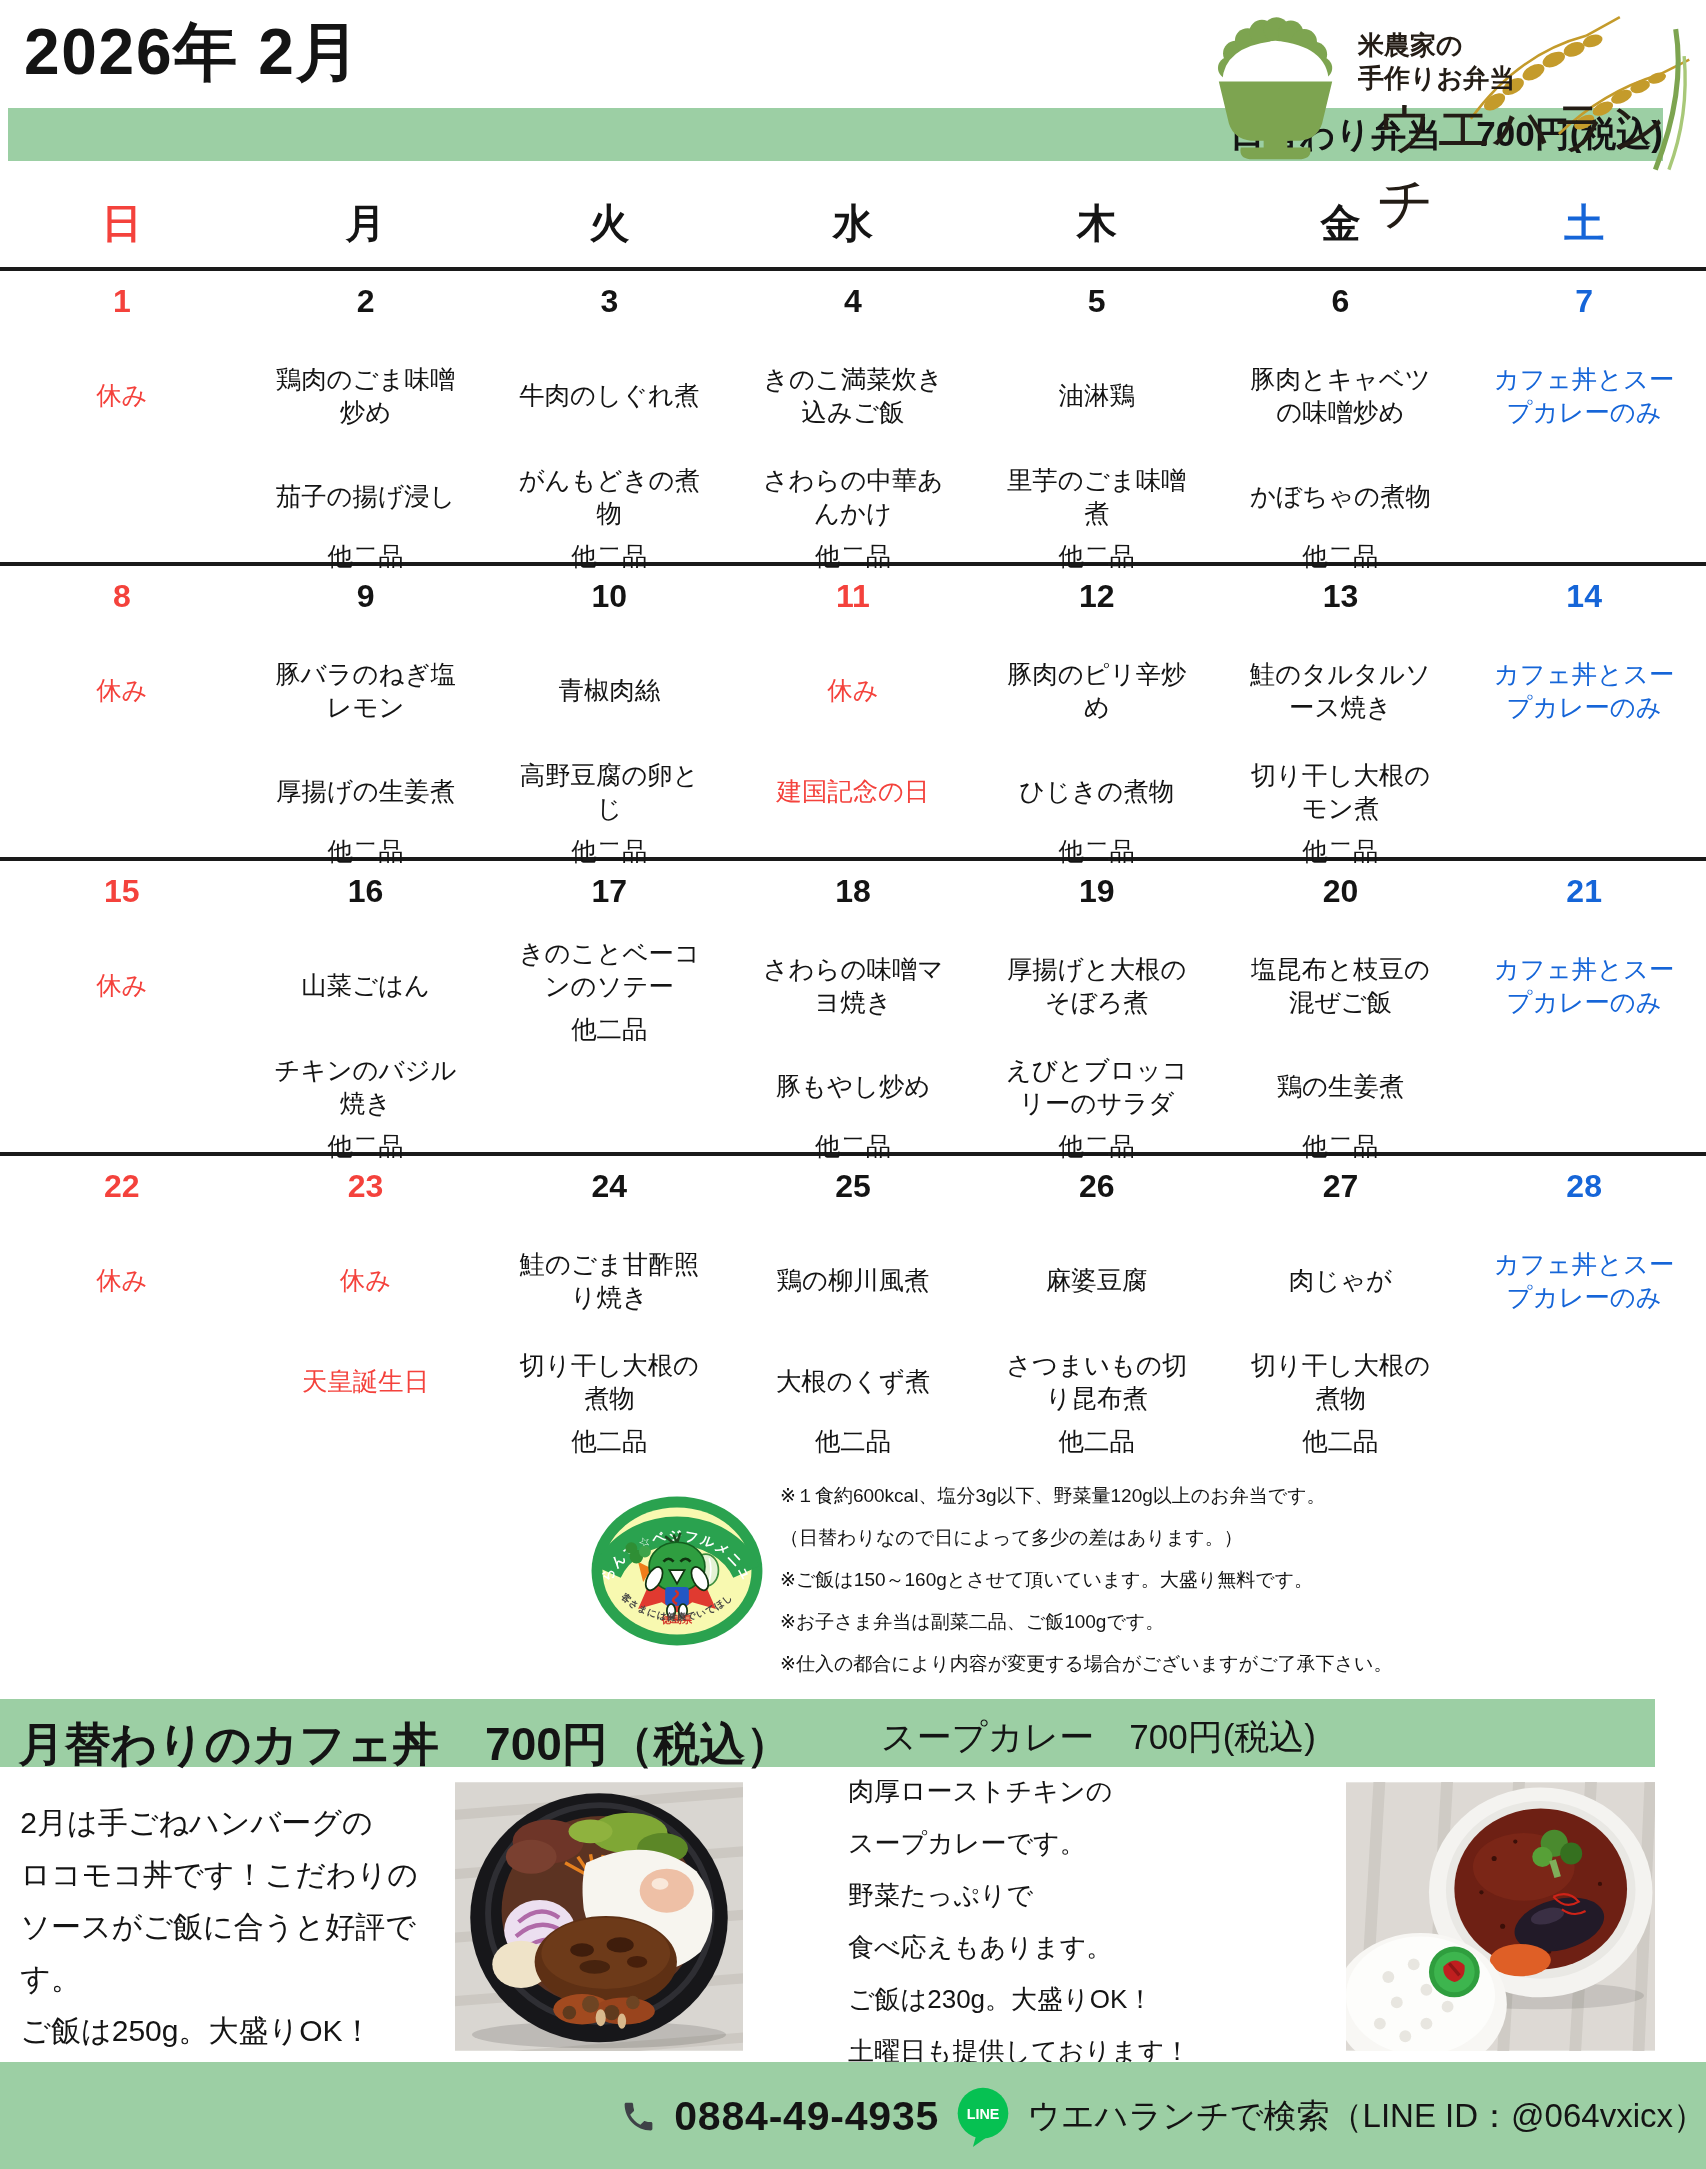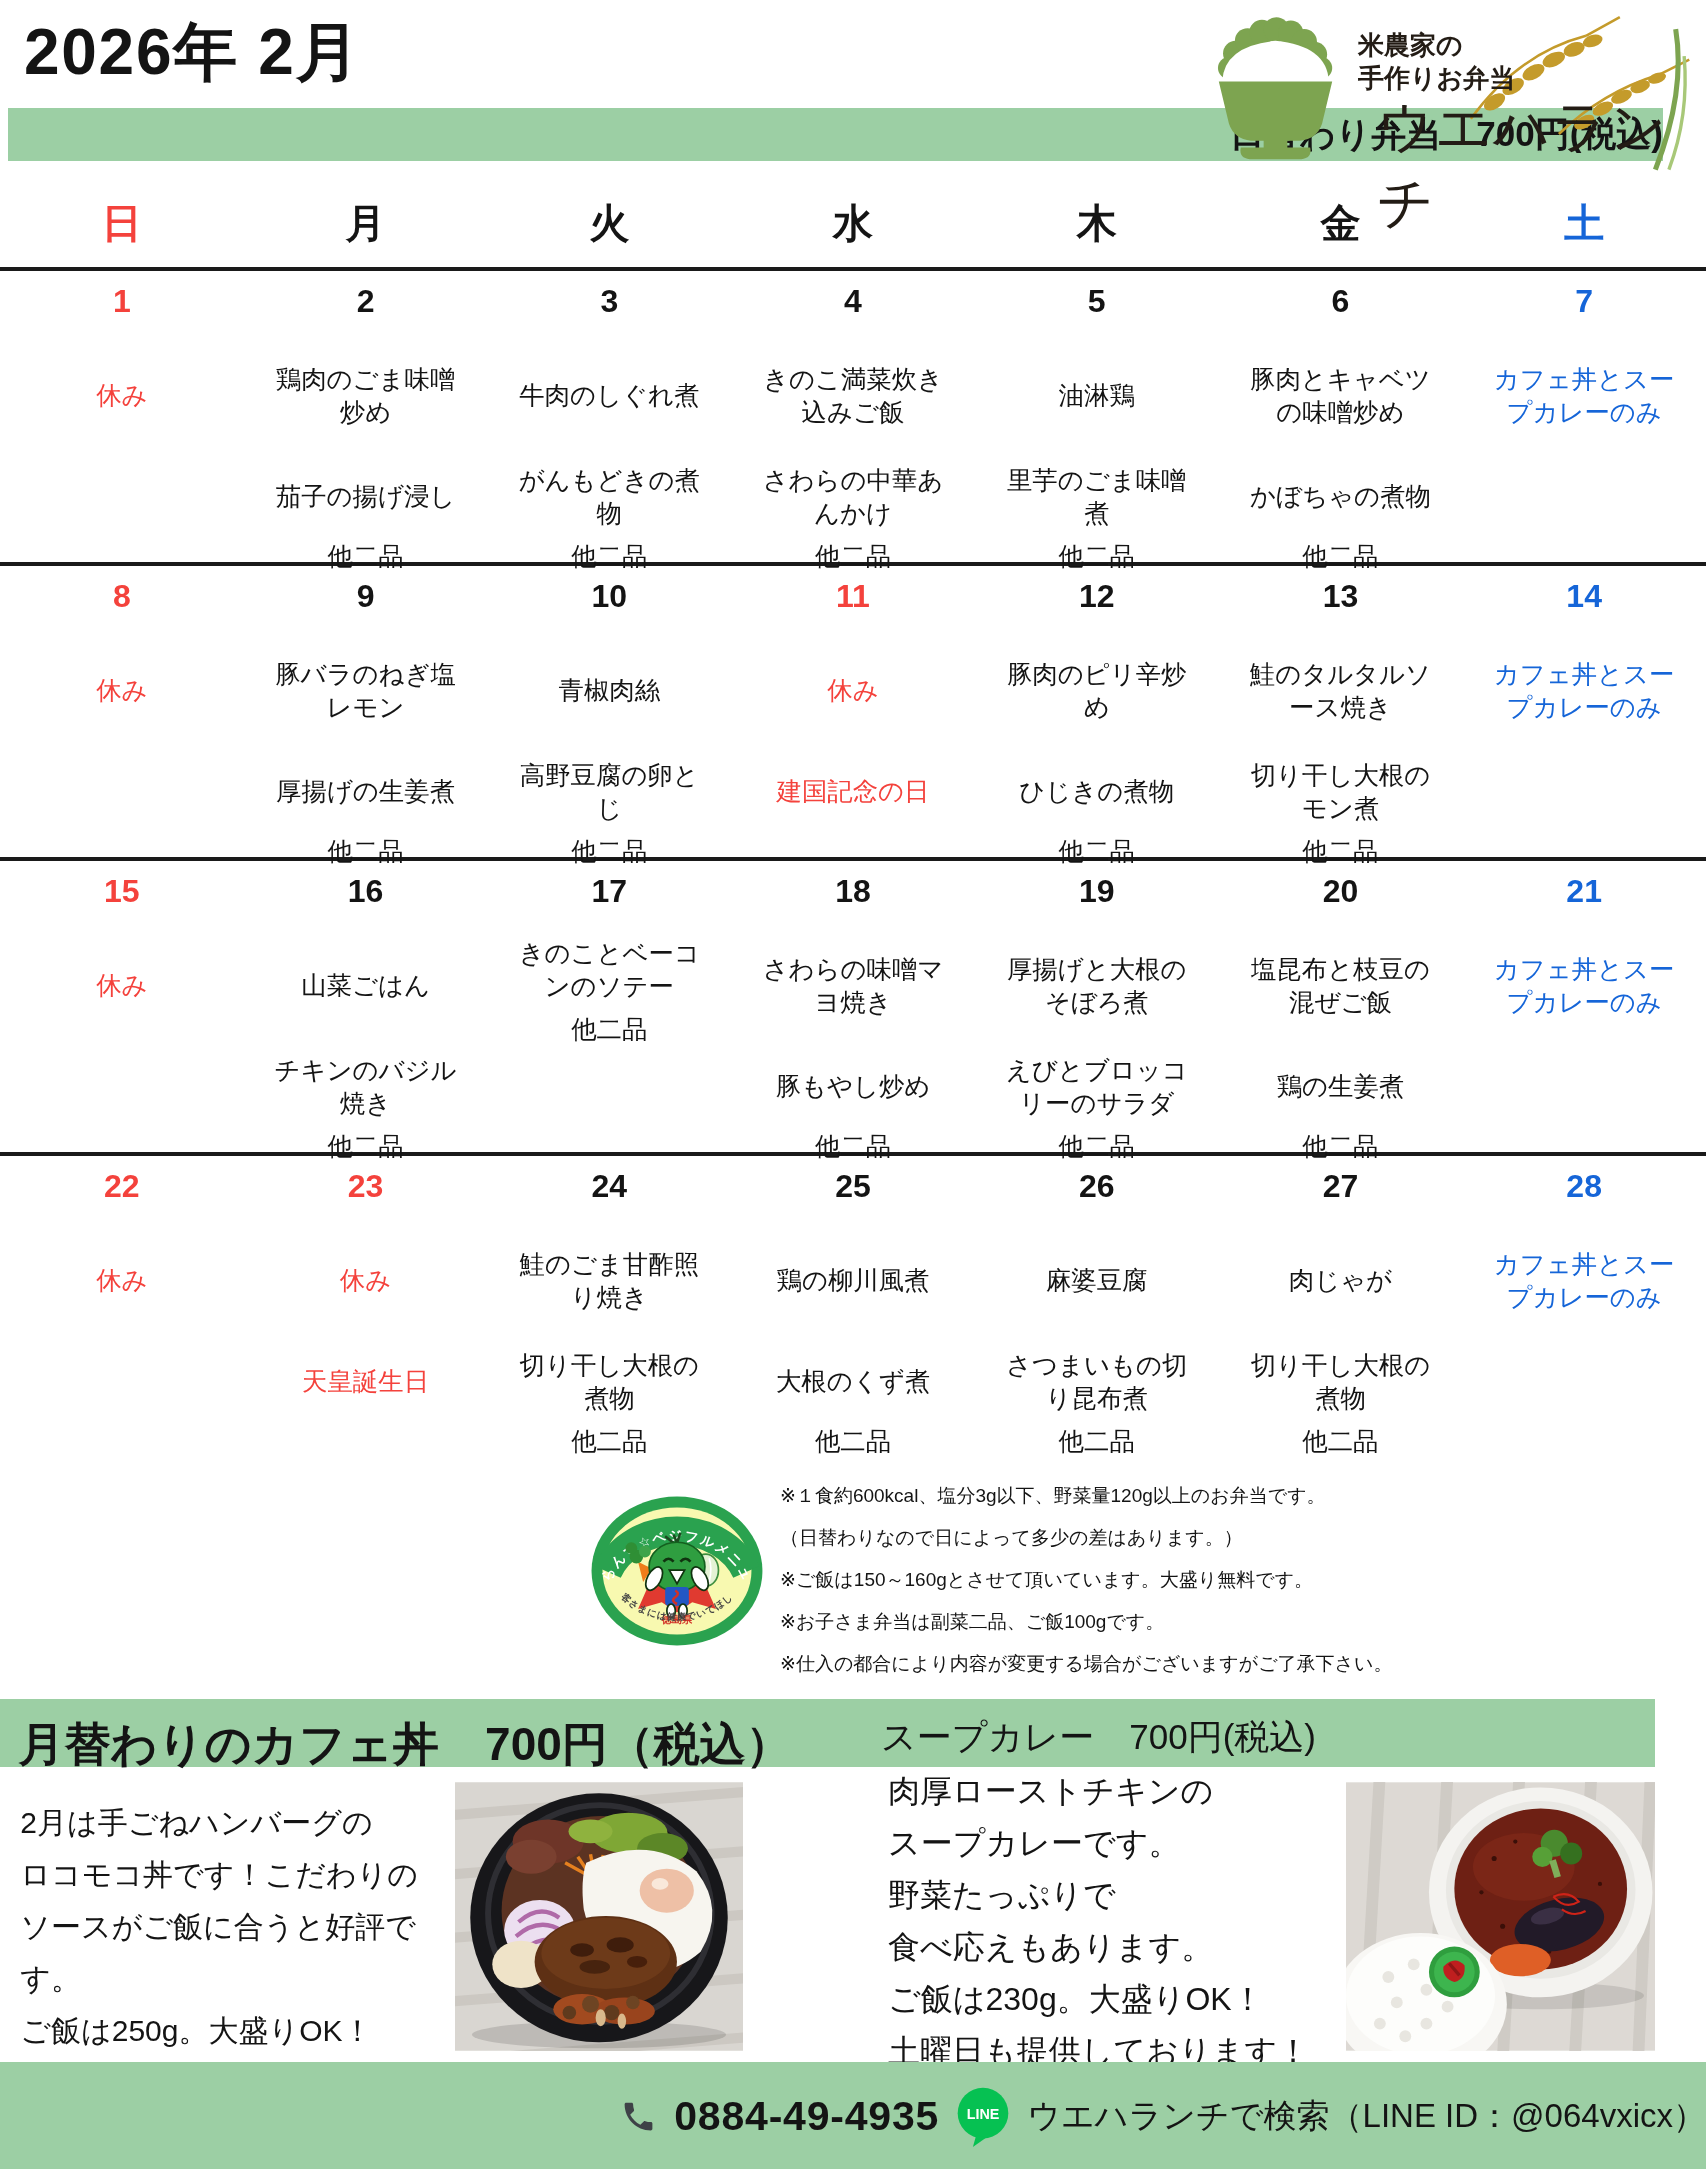--- a/index.html
+++ b/index.html
@@ -35,21 +35,21 @@
   .c-blue{color:#1565d8;}
   .c-black{color:#141414;}
   
   #badge{left:589px;top:1494px;width:176px;height:154px;}
   #notes{left:780px;top:1475px;width:915px;font-size:19px;line-height:42px;white-space:pre-line;}
   
   #band2{left:0;top:1699px;width:1655px;height:68px;background:#9ccfa4;}
   #cafe-title{left:18.6px;top:1714px;font-size:46px;font-weight:700;}
   #curry-title{left:881px;top:1714px;font-size:35px;font-weight:400;}
   #cafe-desc{left:20.3px;top:1797px;width:436px;font-size:30px;line-height:52px;white-space:pre-line;}
-  #curry-desc{left:888px;top:1765px;width:441px;font-size:32px;line-height:52px;white-space:pre-line;}
+  #curry-desc{left:848px;top:1765px;width:441px;font-size:26px;line-height:52px;white-space:pre-line;}
   #cafe-photo{left:455px;top:1782px;width:288px;height:269px;}
   #curry-photo{left:1346px;top:1782px;width:309px;height:269px;}
   
   #footer{left:0;top:2062px;width:1706px;height:108px;background:#9ccfa4;display:flex;align-items:center;padding-left:475px;box-sizing:border-box;gap:17px;justify-content:flex-end;}
   #footer-phone{font-size:41px;font-weight:800;letter-spacing:0.8px;}
   #footer-search{font-size:33px;font-weight:400;}
   .ic{flex:0 0 auto;display:block;}
 </style>
 </head>
 <body>

